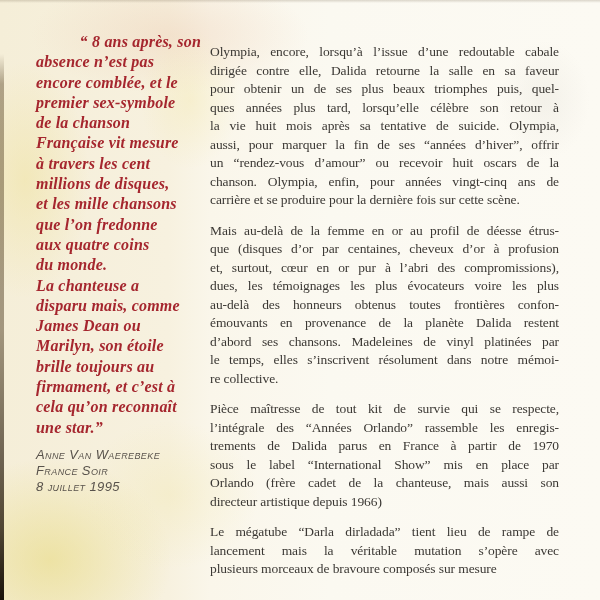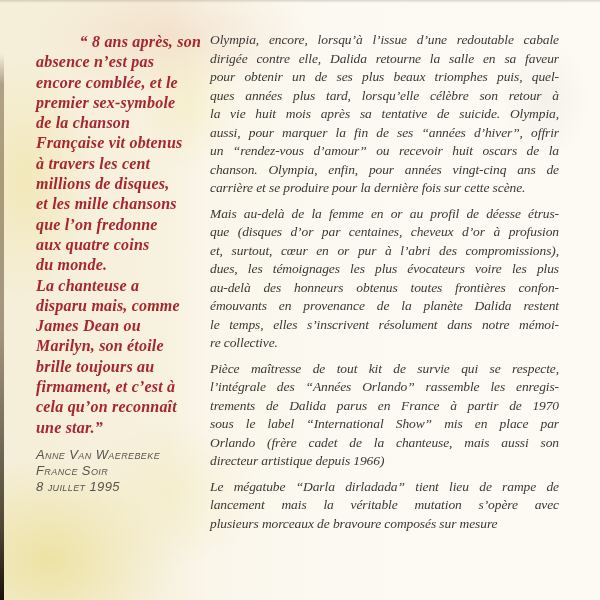--- a/index.html
+++ b/index.html
@@ -38,21 +38,21 @@
   .qline{line-height:20.3px;white-space:nowrap;}
   .qline:first-child{padding-left:18px;text-align:right;}
   .attribution{
     margin-top:9px;
     font-family:"Liberation Sans", sans-serif;font-style:normal;font-weight:normal;
     font-variant:small-caps;font-size:13px;letter-spacing:0.4px;
   }
   .aline{line-height:16px;white-space:nowrap;}
 
   .body-col{position:absolute;left:210px;top:31px;width:349px;font-size:13.5px;}
-  .para{margin:0 0 7px 0;font-style:italic;}
+  .para{margin:12px 0 7px 0;}
   .bline{line-height:18.5px;text-align:justify;text-align-last:justify;letter-spacing:-0.1px;}
   .bline.last{text-align-last:left;}
 </style>
 </head>
 <body>
 
 <div class="page">
   <div class="stain stain-pink-top"></div>
   <div class="stain stain-yellow-left"></div>
   <div class="stain stain-yellow-upper"></div>
@@ -62,21 +62,21 @@
   <div class="edge-left"></div>
   <div class="edge-top"></div>
 
   <aside class="quote-col" style="color: rgb(165, 38, 46);">
     <div id="quote-lines">
         <div class="qline">“ 8 ans après, son</div>
         <div class="qline">absence n’est pas</div>
         <div class="qline">encore comblée, et le</div>
         <div class="qline">premier sex-symbole</div>
         <div class="qline">de la chanson</div>
-        <div class="qline">Française vit obtenus</div>
+        <div class="qline">Française vit mesure</div>
         <div class="qline">à travers les cent</div>
         <div class="qline">millions de disques,</div>
         <div class="qline">et les mille chansons</div>
         <div class="qline">que l’on fredonne</div>
         <div class="qline">aux quatre coins</div>
         <div class="qline">du monde.</div>
         <div class="qline">La chanteuse a</div>
         <div class="qline">disparu mais, comme</div>
         <div class="qline">James Dean ou</div>
         <div class="qline">Marilyn, son étoile</div>
@@ -104,20 +104,21 @@
         <div class="bline">chanson. Olympia, enfin, pour années vingt-cinq ans de</div>
         <div class="bline last">carrière et se produire pour la dernière fois sur cette scène.</div>
       </div>
       <div class="para">
         <div class="bline">Mais au-delà de la femme en or au profil de déesse étrus-</div>
         <div class="bline">que (disques d’or par centaines, cheveux d’or à profusion</div>
         <div class="bline">et, surtout, cœur en or pur à l’abri des compromissions),</div>
         <div class="bline">dues, les témoignages les plus évocateurs voire les plus</div>
         <div class="bline">au-delà des honneurs obtenus toutes frontières confon-</div>
         <div class="bline">émouvants en provenance de la planète Dalida restent</div>
+        <div class="bline">d’abord ses chansons. Madeleines de vinyl platinées par</div>
         <div class="bline">le temps, elles s’inscrivent résolument dans notre mémoi-</div>
         <div class="bline last">re collective.</div>
       </div>
       <div class="para">
         <div class="bline">Pièce maîtresse de tout kit de survie qui se respecte,</div>
         <div class="bline">l’intégrale des “Années Orlando” rassemble les enregis-</div>
         <div class="bline">trements de Dalida parus en France à partir de 1970</div>
         <div class="bline">sous le label “International Show” mis en place par</div>
         <div class="bline">Orlando (frère cadet de la chanteuse, mais aussi son</div>
         <div class="bline last">directeur artistique depuis 1966)</div>

